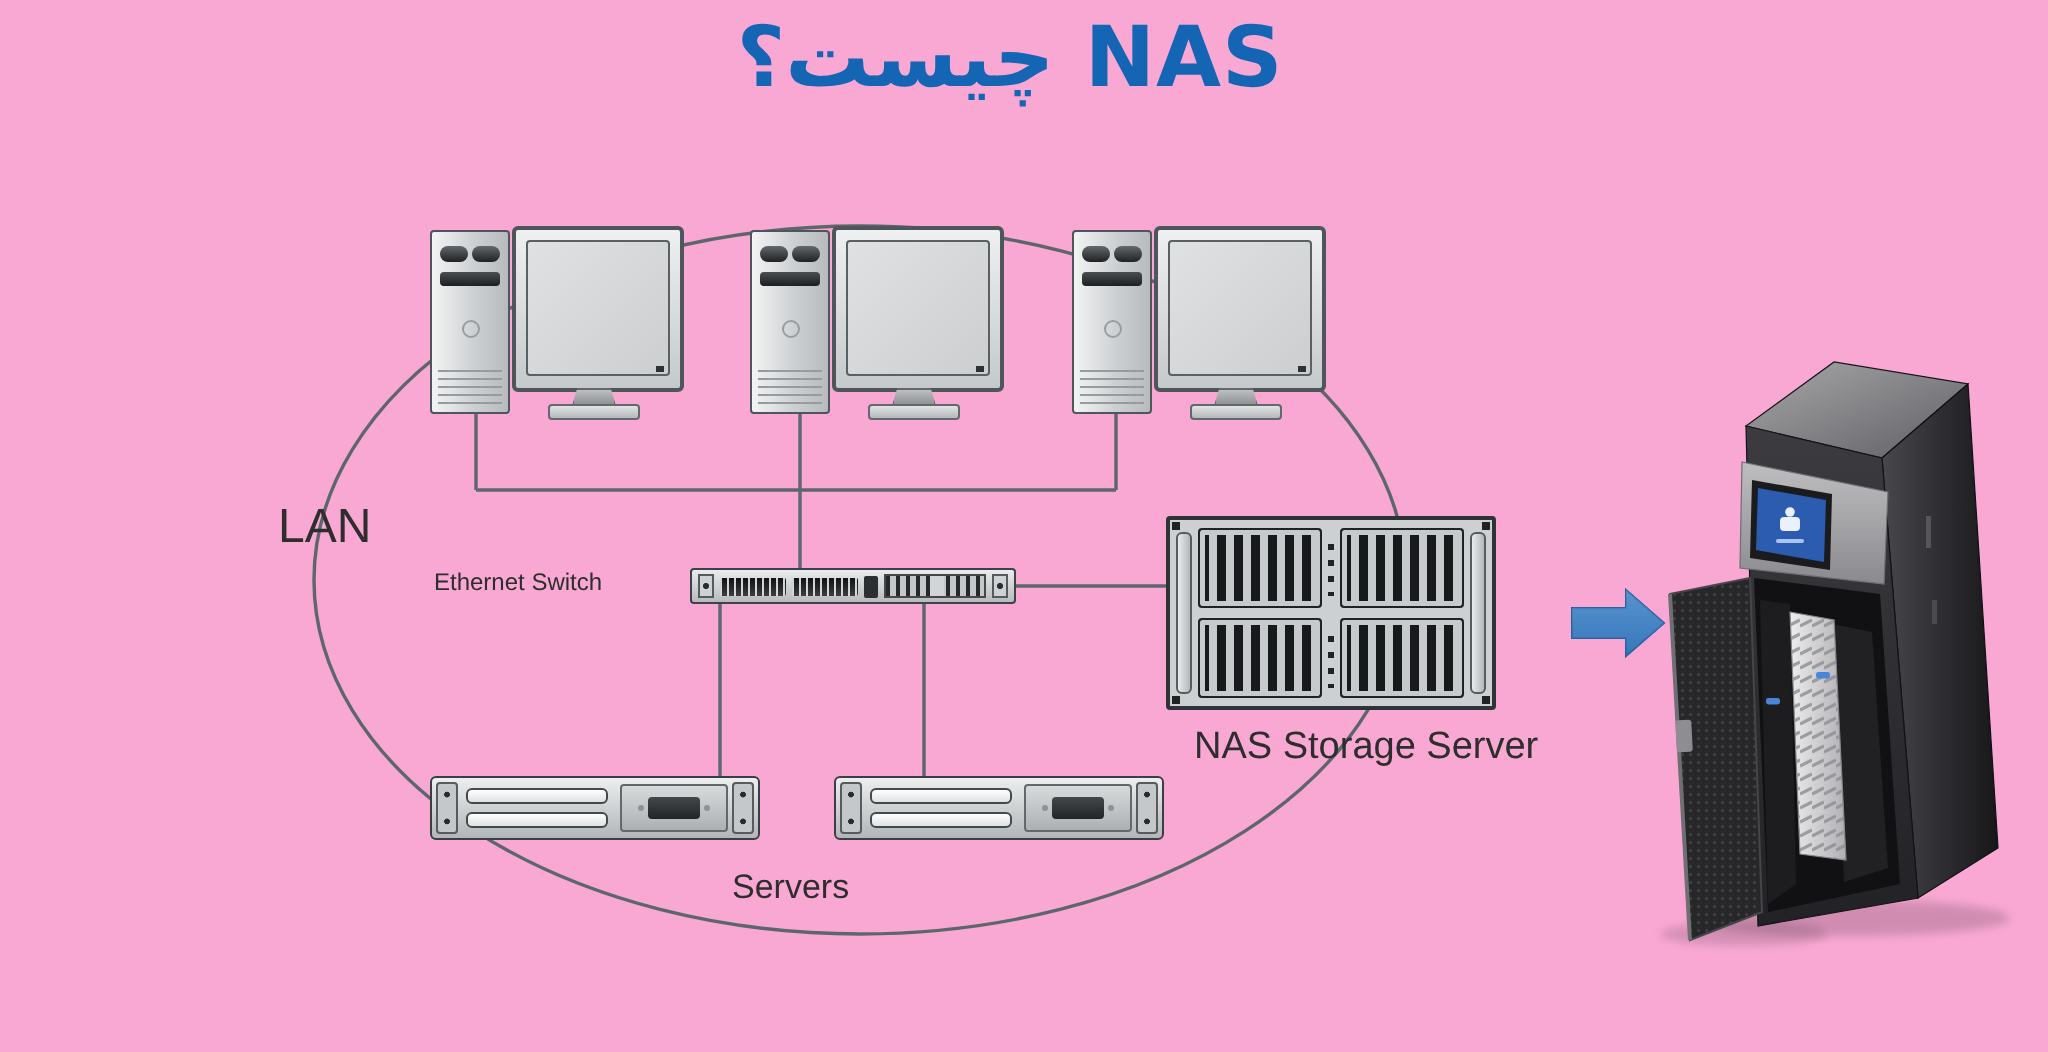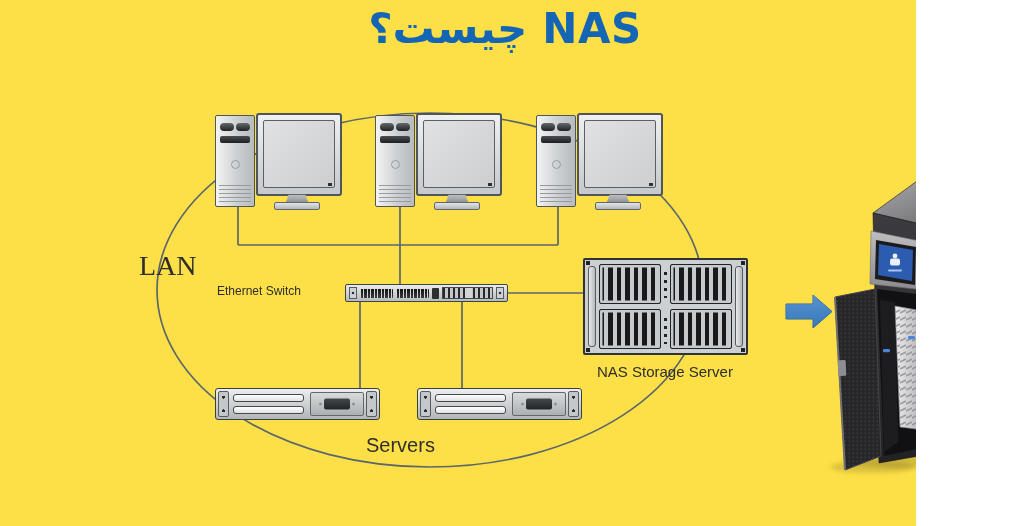--- a/index.html
+++ b/index.html
@@ -1,33 +1,33 @@
 <!DOCTYPE html>
 <html><head>
 <meta charset="utf-8">
 <style>
   html,body{margin:0;padding:0;background:#ffffff;}
-  .stage{position:relative;width:916px;height:526px;background:#fde047;overflow:hidden;
+  .stage{position:relative;width:1024px;height:526px;background:#f9a8d4;overflow:hidden;
          font-family:"Liberation Sans",sans-serif;color:#2d2d2d;}
 
   
   .page-title{position:absolute;top:4px;left:505px;transform:translateX(-50%);
     direction:rtl;white-space:nowrap;font-family:"DejaVu Sans",sans-serif;
     font-size:42px;font-weight:700;letter-spacing:.5px;}
 
   
   svg.overlay{position:absolute;left:0;top:0;z-index:1;}
 
   
   .lbl{position:absolute;z-index:3;color:#2e2e2e;white-space:nowrap;}
   .lbl-clients{left:120px;top:82px;font-size:28px;}
-  .lbl-lan{left:139px;top:250px;font-size:28px;font-family:Liberation Serif, serif;}
+  .lbl-lan{left:139px;top:250px;font-size:24px;}
   .lbl-switch{left:217px;top:284px;font-size:12px;}
-  .lbl-nas{left:597px;top:363px;font-size:15px;}
-  .lbl-servers{left:366px;top:434px;font-size:20px;}
+  .lbl-nas{left:597px;top:363px;font-size:19px;}
+  .lbl-servers{left:366px;top:434px;font-size:17px;}
 
   
   .client{position:absolute;top:113px;width:123px;height:95px;z-index:2;}
   .tower{position:absolute;left:0;top:2px;width:38px;height:90px;border:1.5px solid #4e555b;
     border-radius:2px;background:linear-gradient(90deg,#f3f4f4,#cdd0d2 55%,#b7bbbd);}
   .t-drives{position:absolute;left:4px;right:4px;top:7px;height:8px;display:flex;gap:2px;}
   .t-drives span{flex:1;border-radius:4px;background:linear-gradient(#63686c,#1f2224);}
   .t-bar{position:absolute;left:4px;right:4px;top:20px;height:7px;border-radius:2px;
     background:linear-gradient(#4a4e51,#1d1f21);}
   .t-emblem{position:absolute;left:50%;top:44px;width:7px;height:7px;margin-left:-4px;

